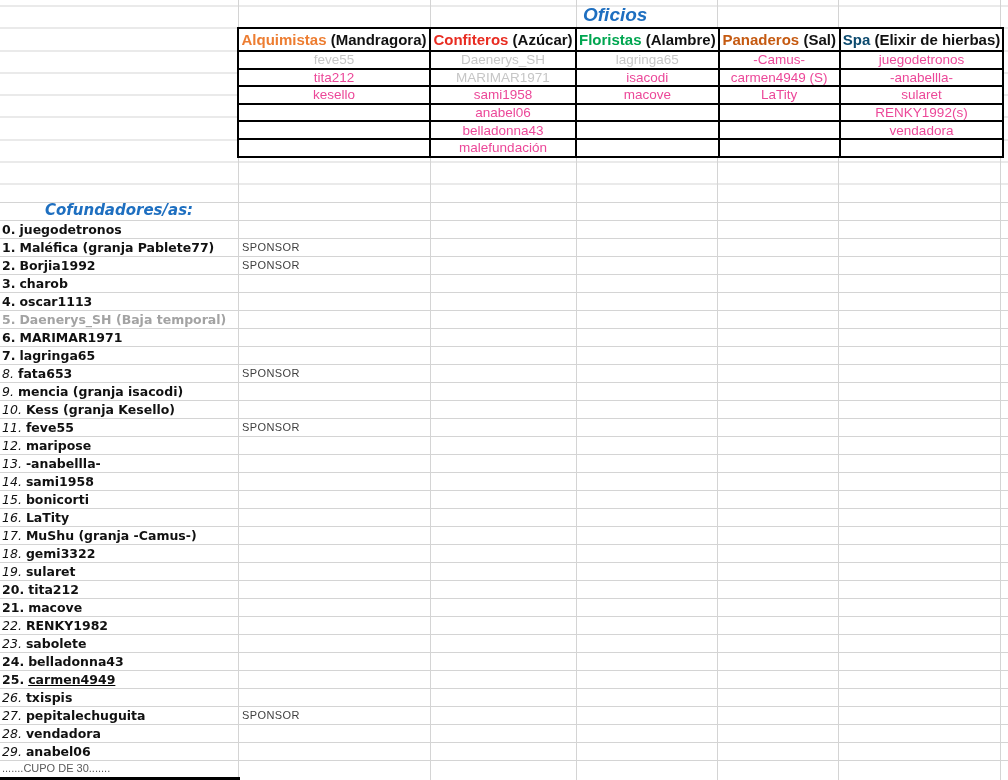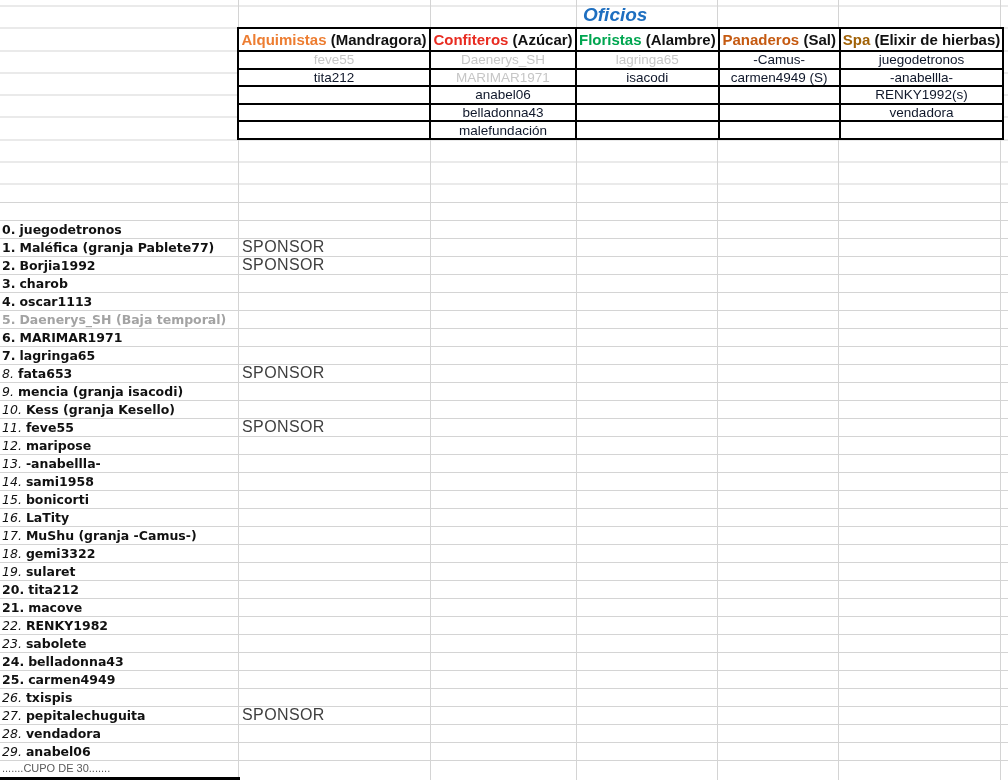--- a/index.html
+++ b/index.html
@@ -17,37 +17,37 @@
   
   .oficios-title{position:absolute;left:583px;top:2px;width:140px;height:26px;
     font-size:19px;font-weight:bold;font-style:italic;color:#1e6fc0;line-height:26px;}
 
   
   table.oficios{position:absolute;left:237px;top:27px;border-collapse:collapse;
     table-layout:fixed;background:#fff;}
   table.oficios th,table.oficios td{border:2px solid #000;padding:0 2px;
     text-align:center;vertical-align:middle;white-space:nowrap;overflow:hidden;}
   table.oficios th{height:21px;font-size:15px;font-weight:bold;color:#111;}
-  table.oficios td{height:15.6px;font-size:13.5px;color:#0f172a;}
+  table.oficios td{height:15.6px;font-size:13.5px;color:#ec4899;}
   table.oficios td.muted{color:#c6c6c6;}
   th .col-label{font-weight:bold;}
 
   
   .list-header{position:absolute;left:0;top:201px;width:238px;height:19px;
     text-align:center;font-size:15px;font-weight:bold;font-style:italic;color:#1e6fc0;
     line-height:19px;font-family:"DejaVu Sans",sans-serif;}
   .list-rows{position:absolute;left:0;top:220px;width:1008px;}
   .list-row{position:absolute;left:0;width:1008px;height:18px;line-height:18px;
     font-family:"DejaVu Sans",sans-serif;white-space:nowrap;}
   .list-row .num{display:inline-block;padding-left:2px;font-size:12.5px;
     font-weight:bold;color:#111;}
   .list-row .num.it{font-style:italic;font-weight:400;}
   .list-row .nm{font-size:12.5px;font-weight:bold;color:#111;margin-left:4px;}
   .list-row.gray .num,.list-row.gray .nm{color:#a3a3a3;}
-  .list-row .sponsor{position:absolute;left:242px;top:0;font-size:16px;
+  .list-row .sponsor{position:absolute;left:242px;top:0;font-size:11px;
     letter-spacing:.4px;color:#3f3f3f;font-family:"Liberation Sans",sans-serif;}
 
   .list-footer{position:absolute;left:0;top:760px;width:238px;height:17px;
     font-size:11px;color:#595959;line-height:17px;padding-left:2px;white-space:nowrap;}
   .bottom-bar{position:absolute;left:0;top:777px;width:240px;height:3px;background:#000;}
 </style>
 </head>
 <body>
 
 <div class="canvas">
@@ -70,37 +70,44 @@
         <col style="width:141px">
       <col style="width:121px">
         <col style="width:162px">
     </colgroup>
     <thead>
         <tr>
           <th><span class="col-label" style="color: rgb(237, 125, 49);">Alquimistas</span><span> (Mandragora)</span></th>
           <th><span class="col-label" style="color: rgb(232, 44, 33);">Confiteros</span><span> (Azúcar)</span></th>
           <th><span class="col-label" style="color: rgb(0, 166, 80);">Floristas</span><span> (Alambre)</span></th>
           <th><span class="col-label" style="color: rgb(197, 90, 17);">Panaderos</span><span> (Sal)</span></th>
-          <th><span class="col-label" style="color: #a16207;">Spa</span><span> (Elixir de hierbas)</span></th>
+          <th><span class="col-label" style="color: #0c4a6e;">Spa</span><span> (Elixir de hierbas)</span></th>
         </tr>
       </thead>
     <tbody>
         <tr>
           <td class="muted">feve55</td>
           <td class="muted">Daenerys_SH</td>
           <td class="muted">lagringa65</td>
           <td>-Camus-</td>
           <td>juegodetronos</td>
         </tr>
         <tr>
           <td>tita212</td>
           <td class="muted">MARIMAR1971</td>
           <td>isacodi</td>
           <td>carmen4949 (S)</td>
           <td>-anabellla-</td>
+        </tr>
+        <tr>
+          <td>kesello</td>
+          <td>sami1958</td>
+          <td>macove</td>
+          <td>LaTity</td>
+          <td>sularet</td>
         </tr>
         <tr>
           <td></td>
           <td>anabel06</td>
           <td></td>
           <td></td>
           <td>RENKY1992(s)</td>
         </tr>
         <tr>
           <td></td>
@@ -112,20 +119,21 @@
         <tr>
           <td></td>
           <td>malefundación</td>
           <td></td>
           <td></td>
           <td></td>
         </tr>
       </tbody>
   </table>
 
+  <div class="list-header">Cofundadores/as:</div>
   <div class="list-rows">
       <div class="list-row" style="top: 0px;"><span class="num">0.</span><span class="nm">juegodetronos</span></div>
       <div class="list-row" style="top: 18px;"><span class="num">1.</span><span class="nm">Maléfica (granja Pablete77)</span><span class="sponsor">SPONSOR</span></div>
       <div class="list-row" style="top: 36px;"><span class="num">2.</span><span class="nm">Borjia1992</span><span class="sponsor">SPONSOR</span></div>
       <div class="list-row" style="top: 54px;"><span class="num">3.</span><span class="nm">charob</span></div>
       <div class="list-row" style="top: 72px;"><span class="num">4.</span><span class="nm">oscar1113</span></div>
       <div class="list-row gray" style="top: 90px;"><span class="num">5.</span><span class="nm">Daenerys_SH (Baja temporal)</span></div>
       <div class="list-row" style="top: 108px;"><span class="num">6.</span><span class="nm">MARIMAR1971</span></div>
       <div class="list-row" style="top: 126px;"><span class="num">7.</span><span class="nm">lagringa65</span></div>
       <div class="list-row" style="top: 144px;"><span class="num it">8.</span><span class="nm">fata653</span><span class="sponsor">SPONSOR</span></div>
@@ -138,21 +146,21 @@
       <div class="list-row" style="top: 270px;"><span class="num it">15.</span><span class="nm">bonicorti</span></div>
       <div class="list-row" style="top: 288px;"><span class="num it">16.</span><span class="nm">LaTity</span></div>
       <div class="list-row" style="top: 306px;"><span class="num it">17.</span><span class="nm">MuShu (granja -Camus-)</span></div>
       <div class="list-row" style="top: 324px;"><span class="num it">18.</span><span class="nm">gemi3322</span></div>
       <div class="list-row" style="top: 342px;"><span class="num it">19.</span><span class="nm">sularet</span></div>
       <div class="list-row" style="top: 360px;"><span class="num">20.</span><span class="nm">tita212</span></div>
       <div class="list-row" style="top: 378px;"><span class="num">21.</span><span class="nm">macove</span></div>
       <div class="list-row" style="top: 396px;"><span class="num it">22.</span><span class="nm">RENKY1982</span></div>
       <div class="list-row" style="top: 414px;"><span class="num it">23.</span><span class="nm">sabolete</span></div>
       <div class="list-row" style="top: 432px;"><span class="num">24.</span><span class="nm">belladonna43</span></div>
-      <div class="list-row" style="top: 450px;"><span class="num">25.</span><span class="nm">carmen4949</span></div>
+      <div class="list-row" style="top: 450px; text-decoration: underline;"><span class="num">25.</span><span class="nm">carmen4949</span></div>
       <div class="list-row" style="top: 468px;"><span class="num it">26.</span><span class="nm">txispis</span></div>
       <div class="list-row" style="top: 486px;"><span class="num it">27.</span><span class="nm">pepitalechuguita</span><span class="sponsor">SPONSOR</span></div>
       <div class="list-row" style="top: 504px;"><span class="num it">28.</span><span class="nm">vendadora</span></div>
       <div class="list-row" style="top: 522px;"><span class="num it">29.</span><span class="nm">anabel06</span></div>
     </div>
 
   <div class="list-footer">.......CUPO DE 30.......</div>
   <div class="bottom-bar"></div>
 
 </div>

